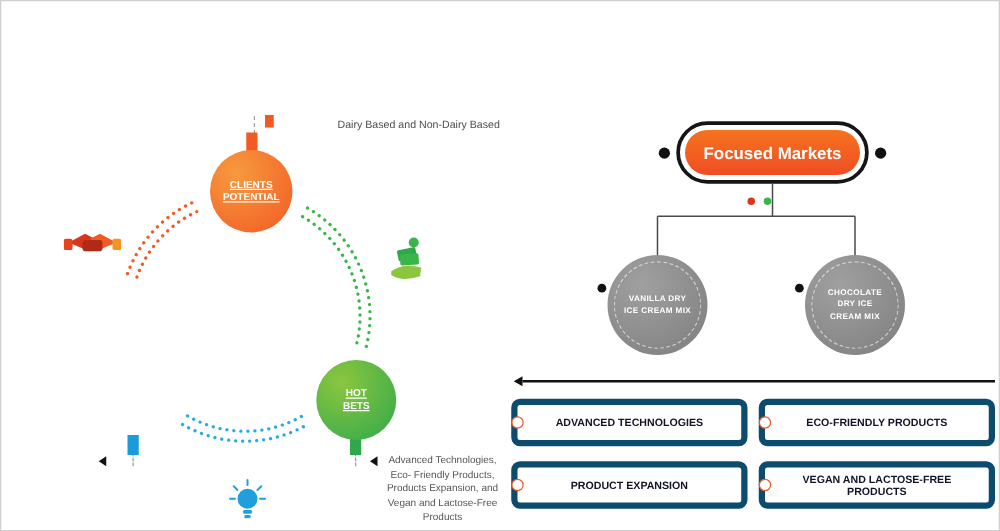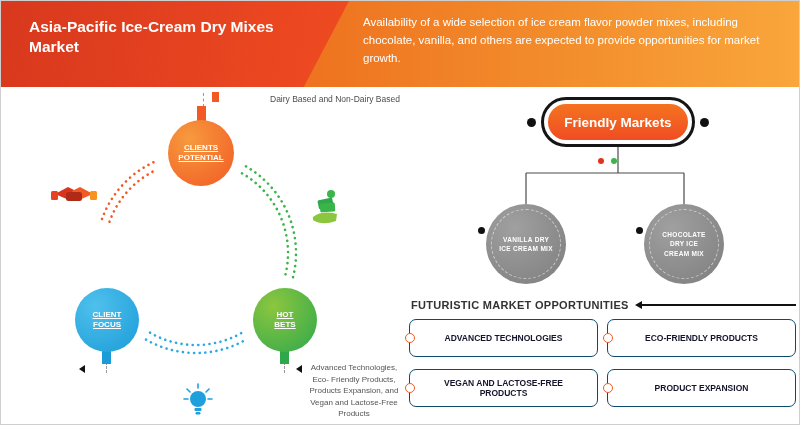--- a/index.html
+++ b/index.html
@@ -90,38 +90,33 @@
               display:flex; align-items:center; gap:6px; }
   .fmo-title { font-size:11px; font-weight:600; letter-spacing:.3px; color:#333;
                white-space:nowrap; }
   .fmo-arrow { flex:1; display:flex; align-items:center; }
   .fmo-arrow .ah { width:0; height:0; border-top:4px solid transparent;
                    border-bottom:4px solid transparent; border-right:7px solid #111; }
   .fmo-arrow .ln { flex:1; height:1.5px; background:#111; }
   .opps { position:absolute; left:408px; top:318px; width:387px;
           display:grid; grid-template-columns:1fr 1fr; gap:12px 9px;
           grid-auto-rows:38px; }
-  .card { position:relative; border:1px solid #0c4a6e; border-radius:7px;
+  .card { position:relative; border:5px solid #0c4a6e; border-radius:7px;
           background:#fff; display:flex; align-items:center; justify-content:center;
           text-align:center; font-size:8.5px; font-weight:bold; color:#14142b;
           padding:0 10px; }
   .card::before { content:""; position:absolute; left:-5px; top:50%;
           transform:translateY(-50%); width:8px; height:8px; background:#fff;
           border:1px solid #f15a24; border-radius:50%; }
 </style>
 </head>
 <body>
 
 <div class="stage">
 
-  <header class="hdr">
-    <div class="hdr-left"></div>
-    <h1 class="hdr-title">Asia-Pacific Ice-Cream Dry Mixes Market</h1>
-    <p class="hdr-sub">Availability of a wide selection of ice cream flavor powder mixes, including chocolate, vanilla, and others are expected to provide opportunities for market growth.</p>
-  </header>
 
   <svg class="arcs" width="420" height="339" viewBox="0 0 420 339">
     <g fill="none" stroke-width="2.6" stroke-linecap="round" stroke-dasharray="0.1 5.5">
       <path d="M101 132 A100 100 0 0 1 153 75" stroke="#f15a24"></path>
       <path d="M108.5 134.7 A92 92 0 0 1 156.4 82.3" stroke="#f15a24"></path>
       <path d="M245 79.4 A100 100 0 0 1 291.6 191.9" stroke="#39b54a"></path>
       <path d="M241 86.3 A92 92 0 0 1 283.9 189.8" stroke="#39b54a"></path>
       <path d="M145 252.6 A100 100 0 0 0 245 252.6" stroke="#29abe2"></path>
       <path d="M149 245.7 A92 92 0 0 0 241 245.7" stroke="#29abe2"></path>
     </g>
@@ -129,23 +124,20 @@
 
   <div class="tab tab-cp"></div>
   <div class="tab tab-cf"></div>
   <div class="tab tab-hb"></div>
   <div class="dashv dash-cp"></div>
   <div class="dashv dash-cf"></div>
   <div class="dashv dash-hb"></div>
 
   <div class="node node-cp">
     <span>CLIENTS POTENTIAL</span>
-  </div>
-  <div class="node node-cf">
-    <span>CLIENT FOCUS</span>
   </div>
   <div class="node node-hb">
     <span>HOT BETS</span>
   </div>
 
   <div class="marker-cp"></div>
   <div class="callout-cp">Dairy Based and Non-Dairy Based</div>
   <div class="arrow-l arrow-cf"></div>
   <div class="arrow-l arrow-hb"></div>
   <div class="callout-hb">Advanced Technologies, Eco- Friendly Products, Products Expansion, and Vegan and Lactose-Free Products</div>
@@ -173,21 +165,21 @@
     </g>
     <circle cx="15" cy="16" r="8" fill="#1f9fdc"></circle>
     <rect x="11.5" y="25" width="7" height="3" rx="1" fill="#1f9fdc"></rect>
     <rect x="12.5" y="29" width="5" height="2.5" rx="1" fill="#1f9fdc"></rect>
   </svg>
 
   <div class="fm-dot fm-dot-l"></div>
   <div class="fm-dot fm-dot-r"></div>
   <div class="fm-ring">
     <div class="fm-pill">
-      <span>Friendly Markets</span>
+      <span>Focused Markets</span>
     </div>
   </div>
 
   <svg class="conn" width="380" height="339" viewBox="0 0 380 339">
     <g fill="none" stroke="#4a4a4a" stroke-width="1.2">
       <path d="M197 60 V86"></path>
       <path d="M105 86 H263"></path>
       <path d="M105 86 V117"></path>
       <path d="M263 86 V117"></path>
     </g>
@@ -198,35 +190,34 @@
   <div class="pdot pdot-l"></div>
   <div class="pdot pdot-r"></div>
   <div class="product product-l">
     <span>VANILLA DRY ICE CREAM MIX</span>
   </div>
   <div class="product product-r">
     <span>CHOCOLATE DRY ICE CREAM MIX</span>
   </div>
 
   <div class="fmo-head">
-    <span class="fmo-title">FUTURISTIC MARKET OPPORTUNITIES</span>
     <span class="fmo-arrow">
       <i class="ah"></i>
         <i class="ln"></i>
     </span>
   </div>
 
   <div class="opps">
     <div class="card">
       <span>ADVANCED TECHNOLOGIES</span>
     </div>
     <div class="card">
       <span>ECO-FRIENDLY PRODUCTS</span>
     </div>
     <div class="card">
+      <span>PRODUCT EXPANSION</span>
+    </div>
+    <div class="card">
       <span>VEGAN AND LACTOSE-FREE PRODUCTS</span>
     </div>
-    <div class="card">
-      <span>PRODUCT EXPANSION</span>
-    </div>
   </div>
 
 </div>
 
 </body></html>

